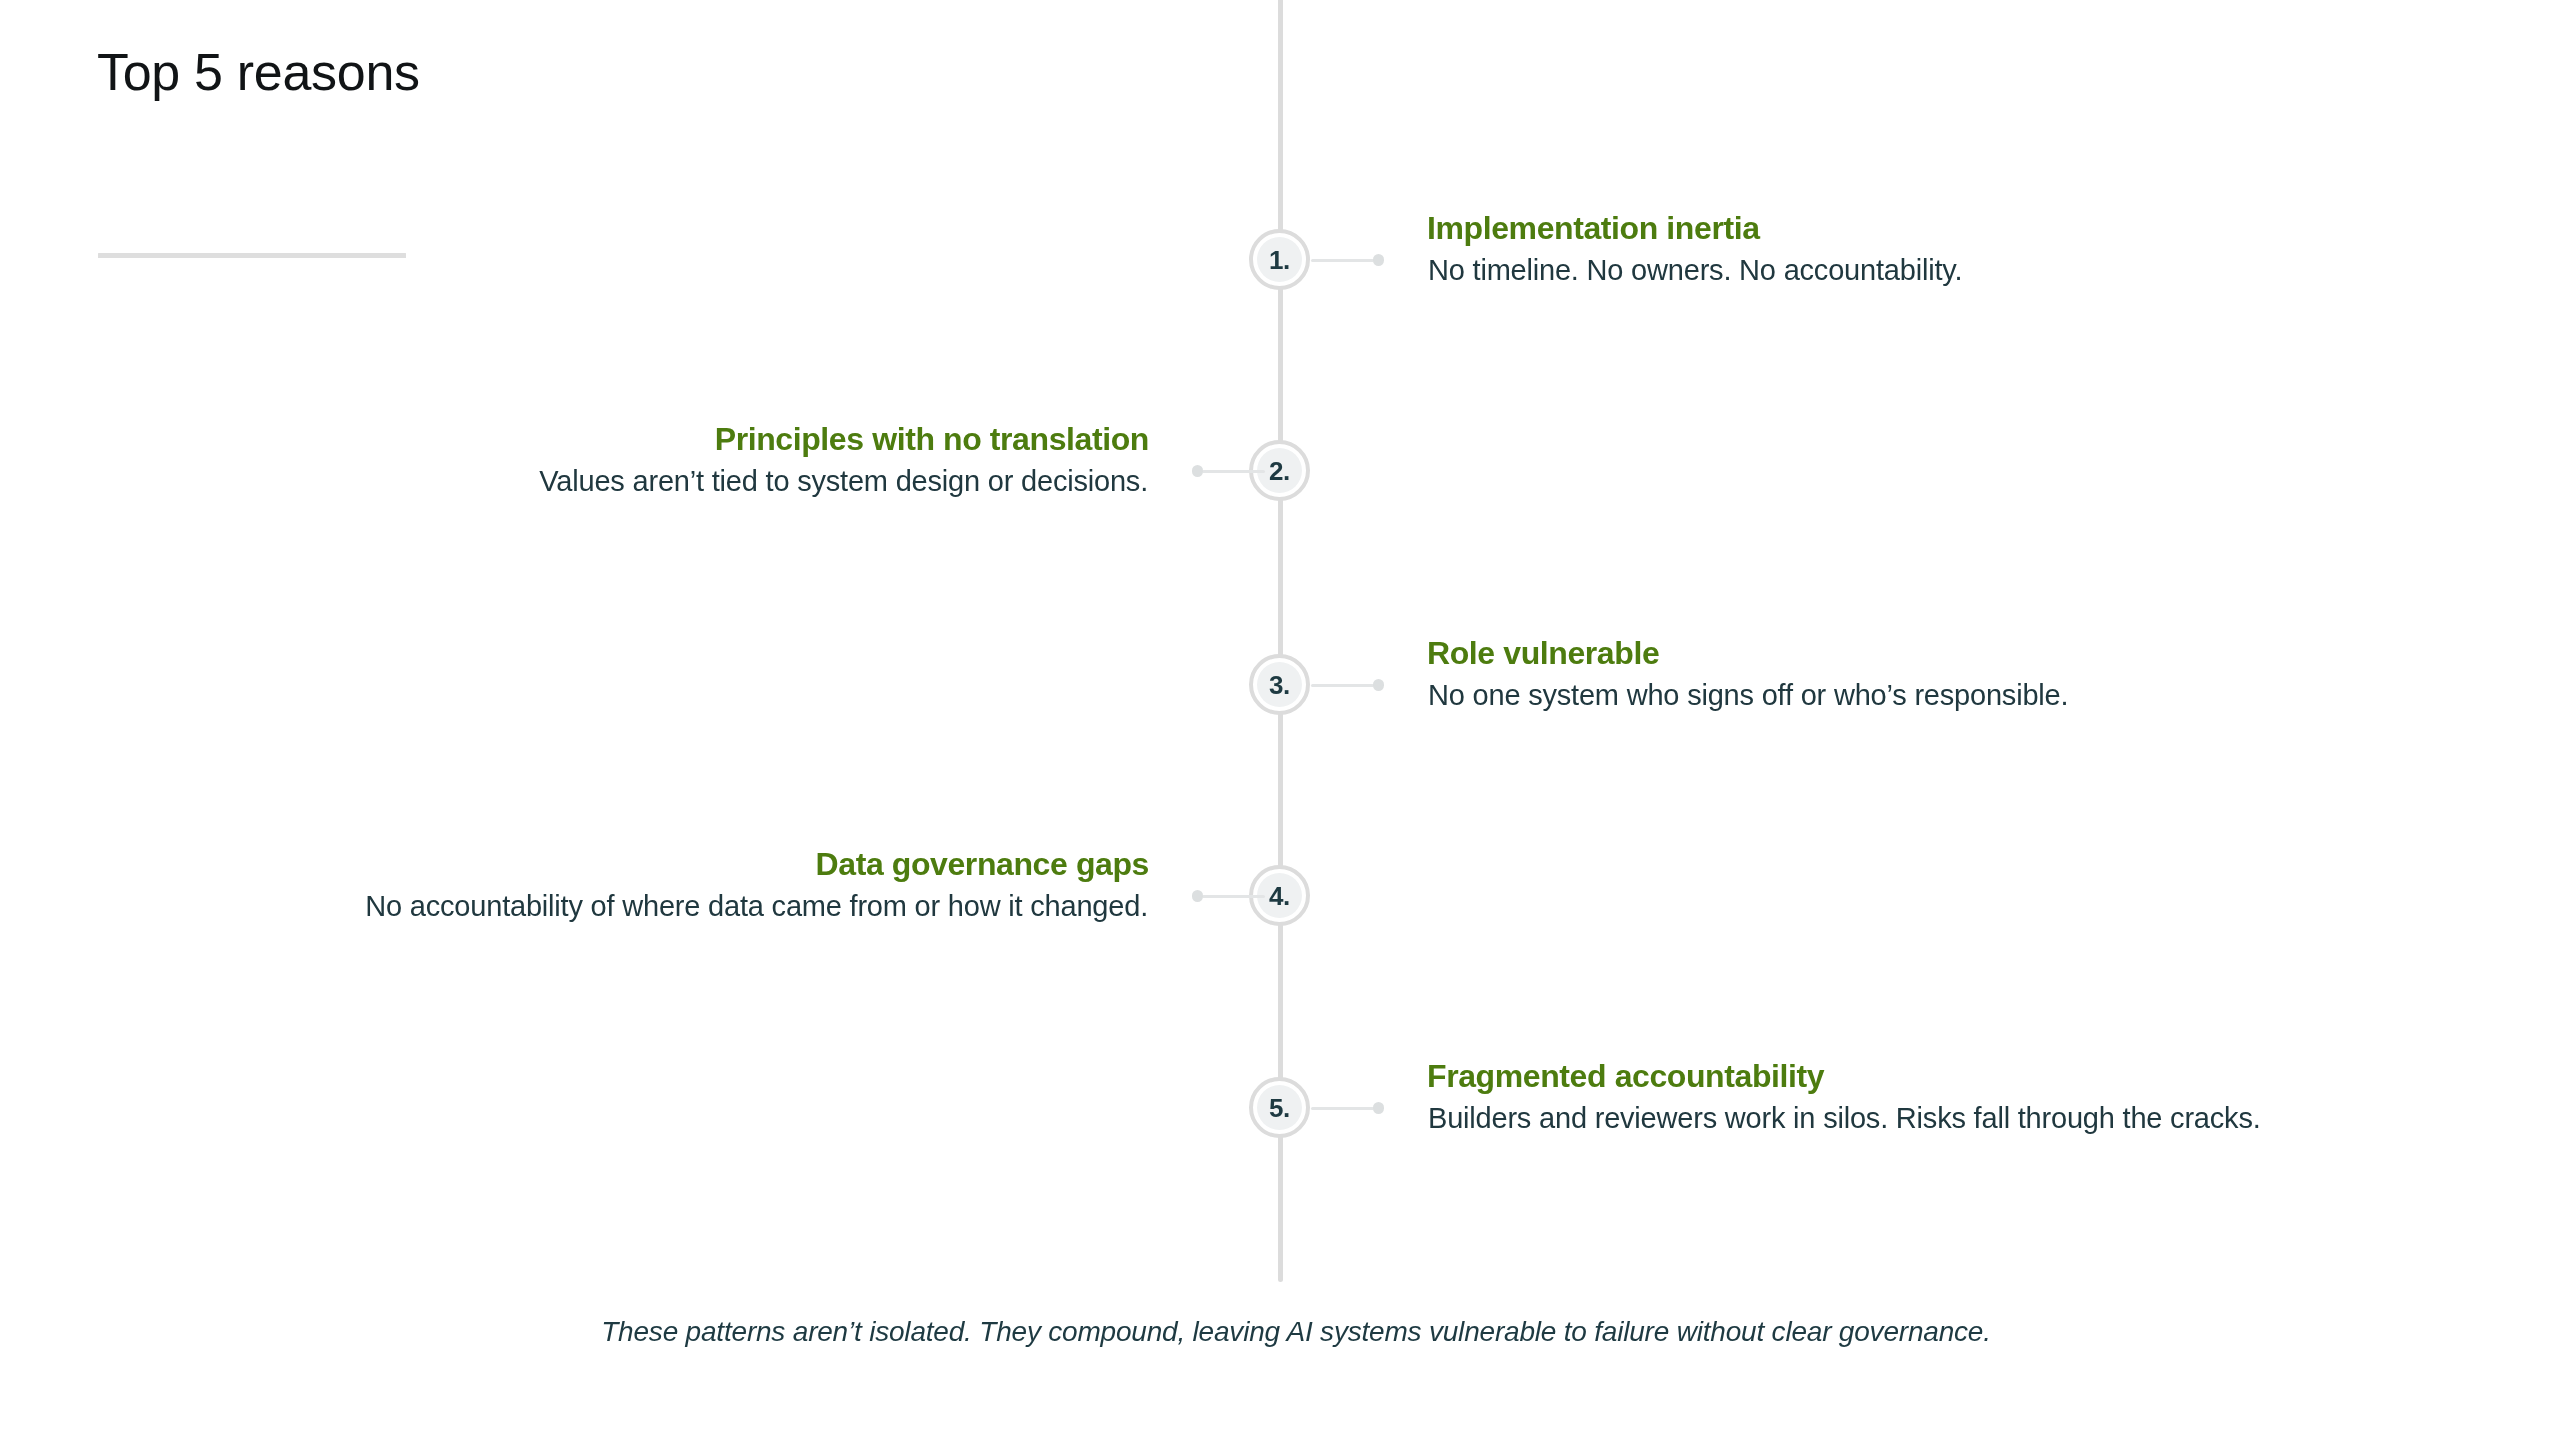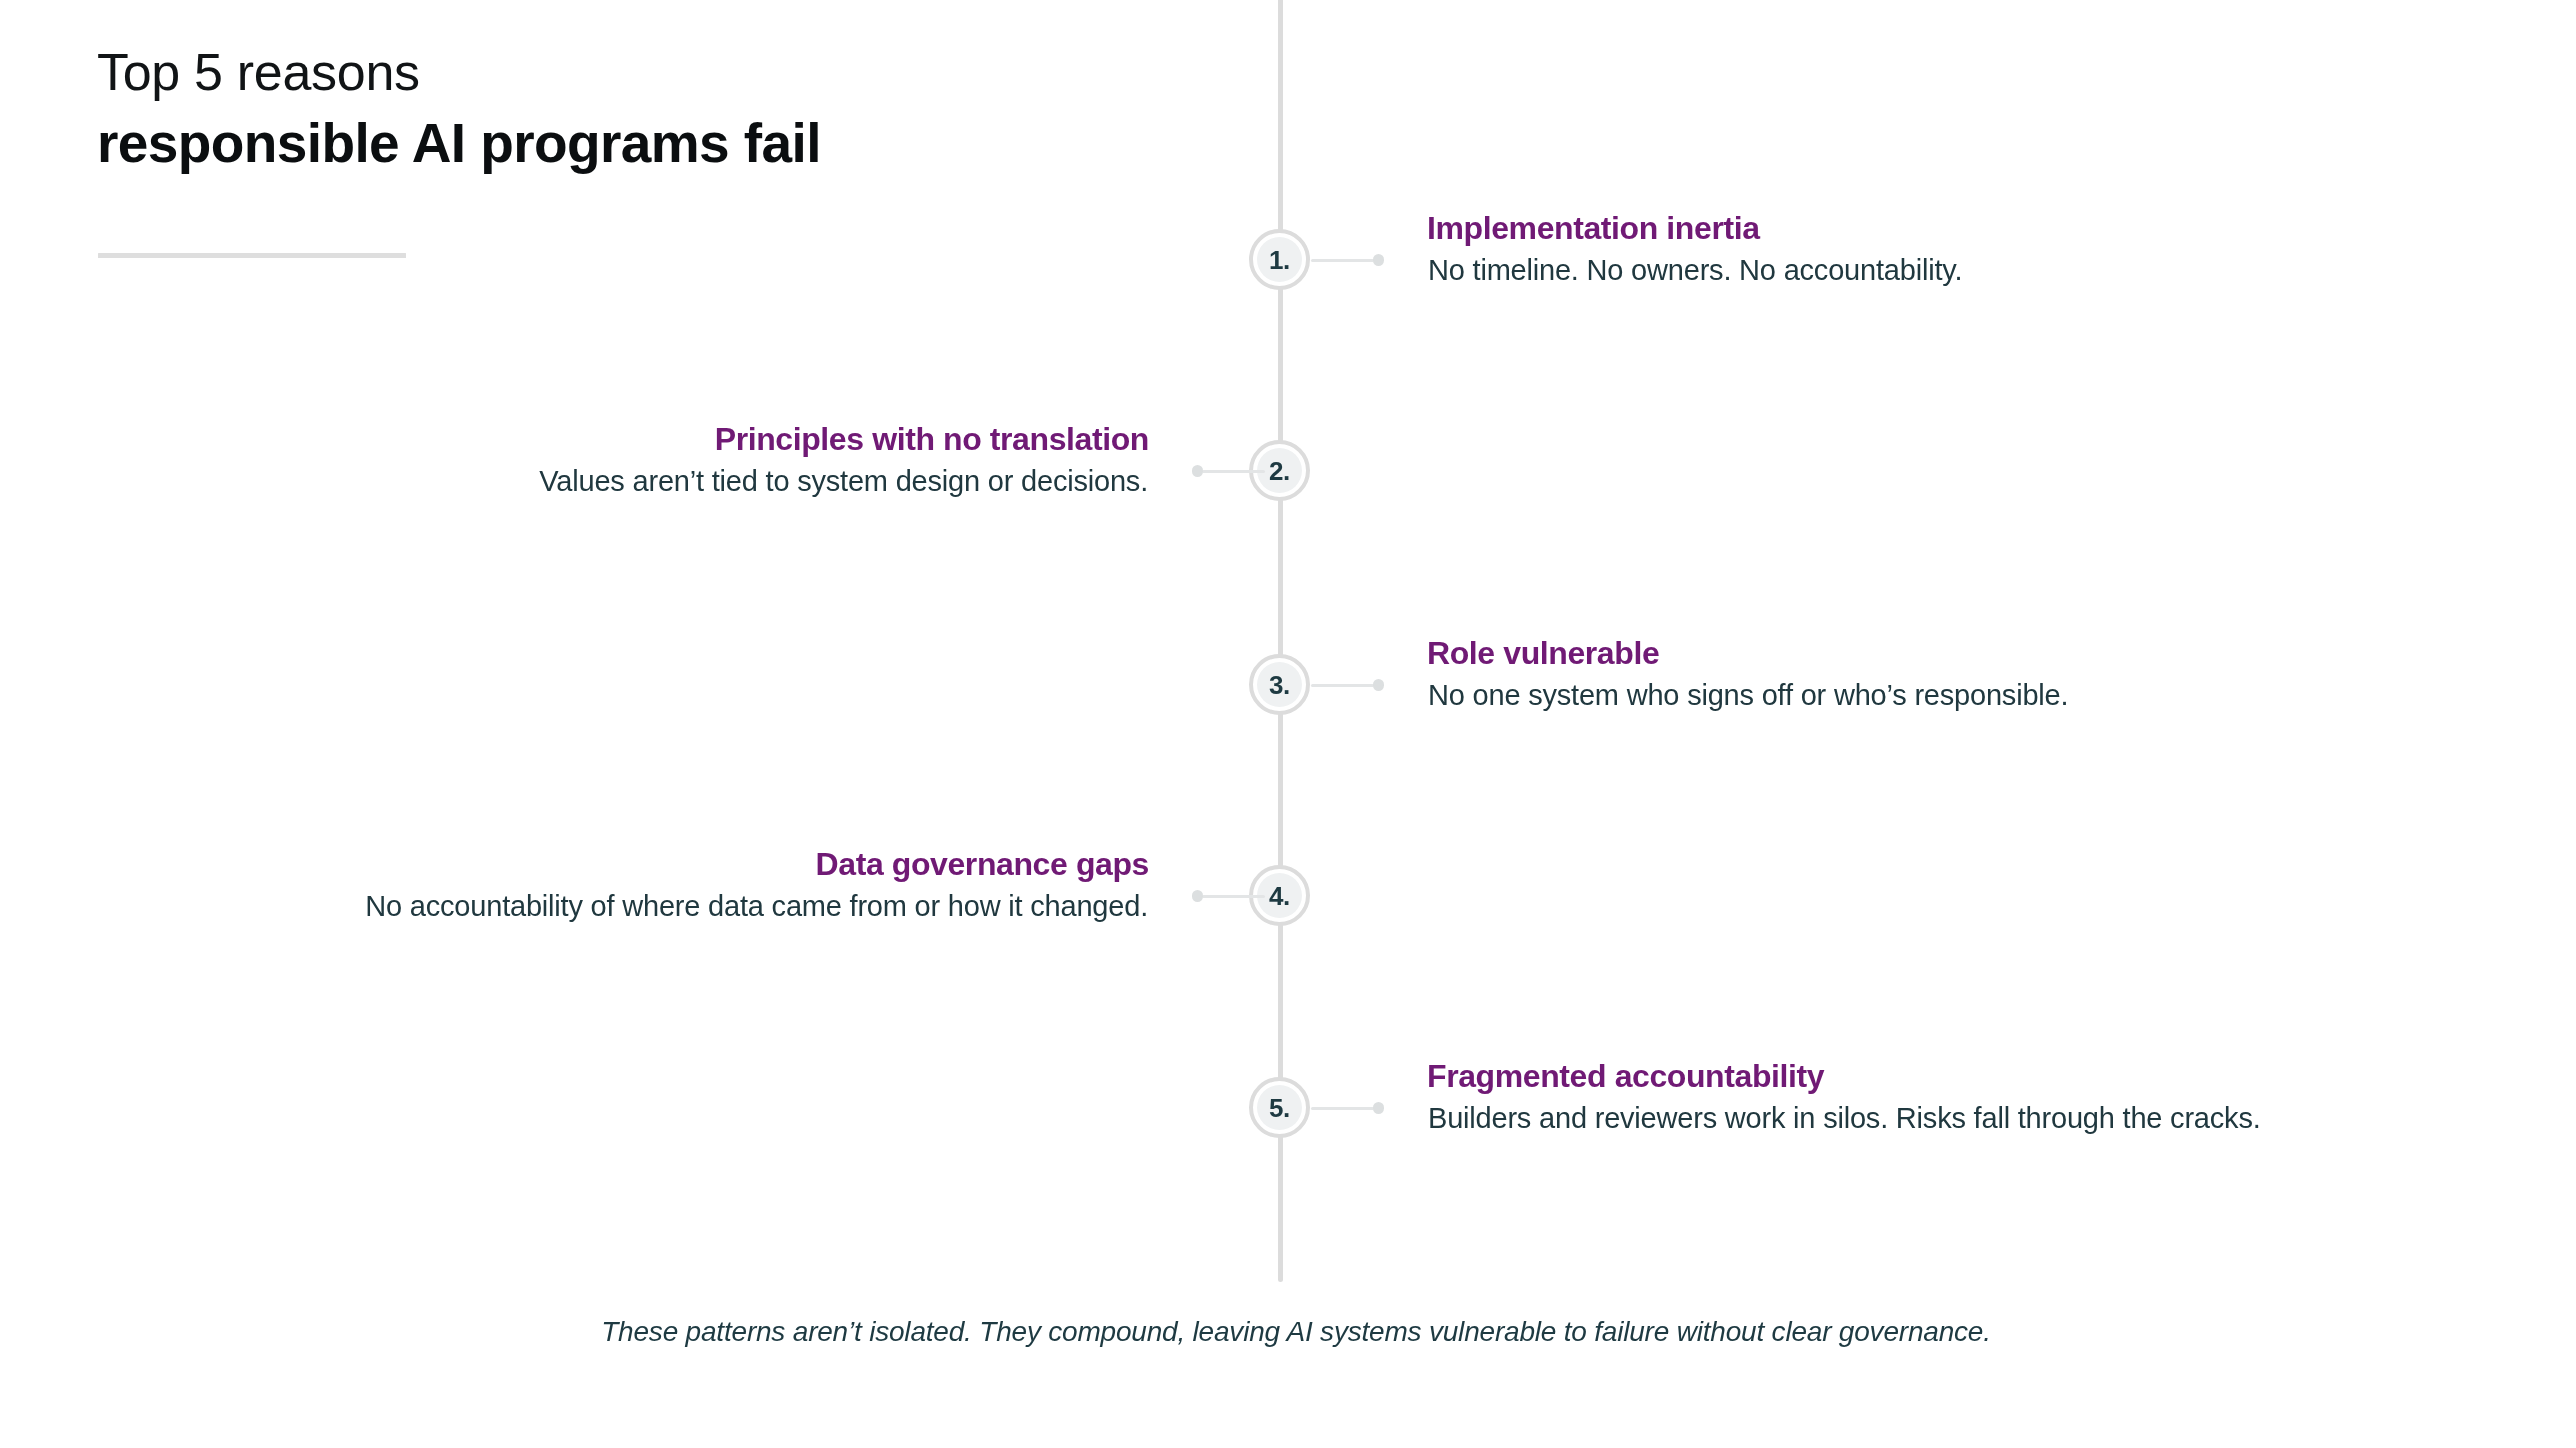--- a/index.html
+++ b/index.html
@@ -137,21 +137,21 @@
     text-align: left;
   }
   .content.left {
     left: 170px;
     width: 979px;
     text-align: right;
   }
   .item-title {
     font-size: 32px;
     font-weight: 700;
-    color: #701a75;
+    color: #4d7c0f;
     letter-spacing: -0.4px;
     line-height: 1.12;
     margin: 0 0 5.2px 0;
   }
   .item-desc {
     font-size: 29px;
     font-weight: 400;
     color: #20383f;
     letter-spacing: -0.2px;
     line-height: 1.26;
@@ -174,21 +174,20 @@
     margin-left: 8px;
   }
 </style>
 </head>
 <body>
 
 <div id="canvas">
 
   <div class="title-block">
     <div class="title-line-1">Top 5 reasons</div>
-    <div class="title-line-2">responsible AI programs fail</div>
   </div>
   <div class="title-rule"></div>
 
   <div class="spine"></div>
 
   <div class="row" style="top:260px;">
     <div class="node" style="top:-31px;">
       <div class="node-inner">
         <span class="node-num">1.</span>
       </div>

